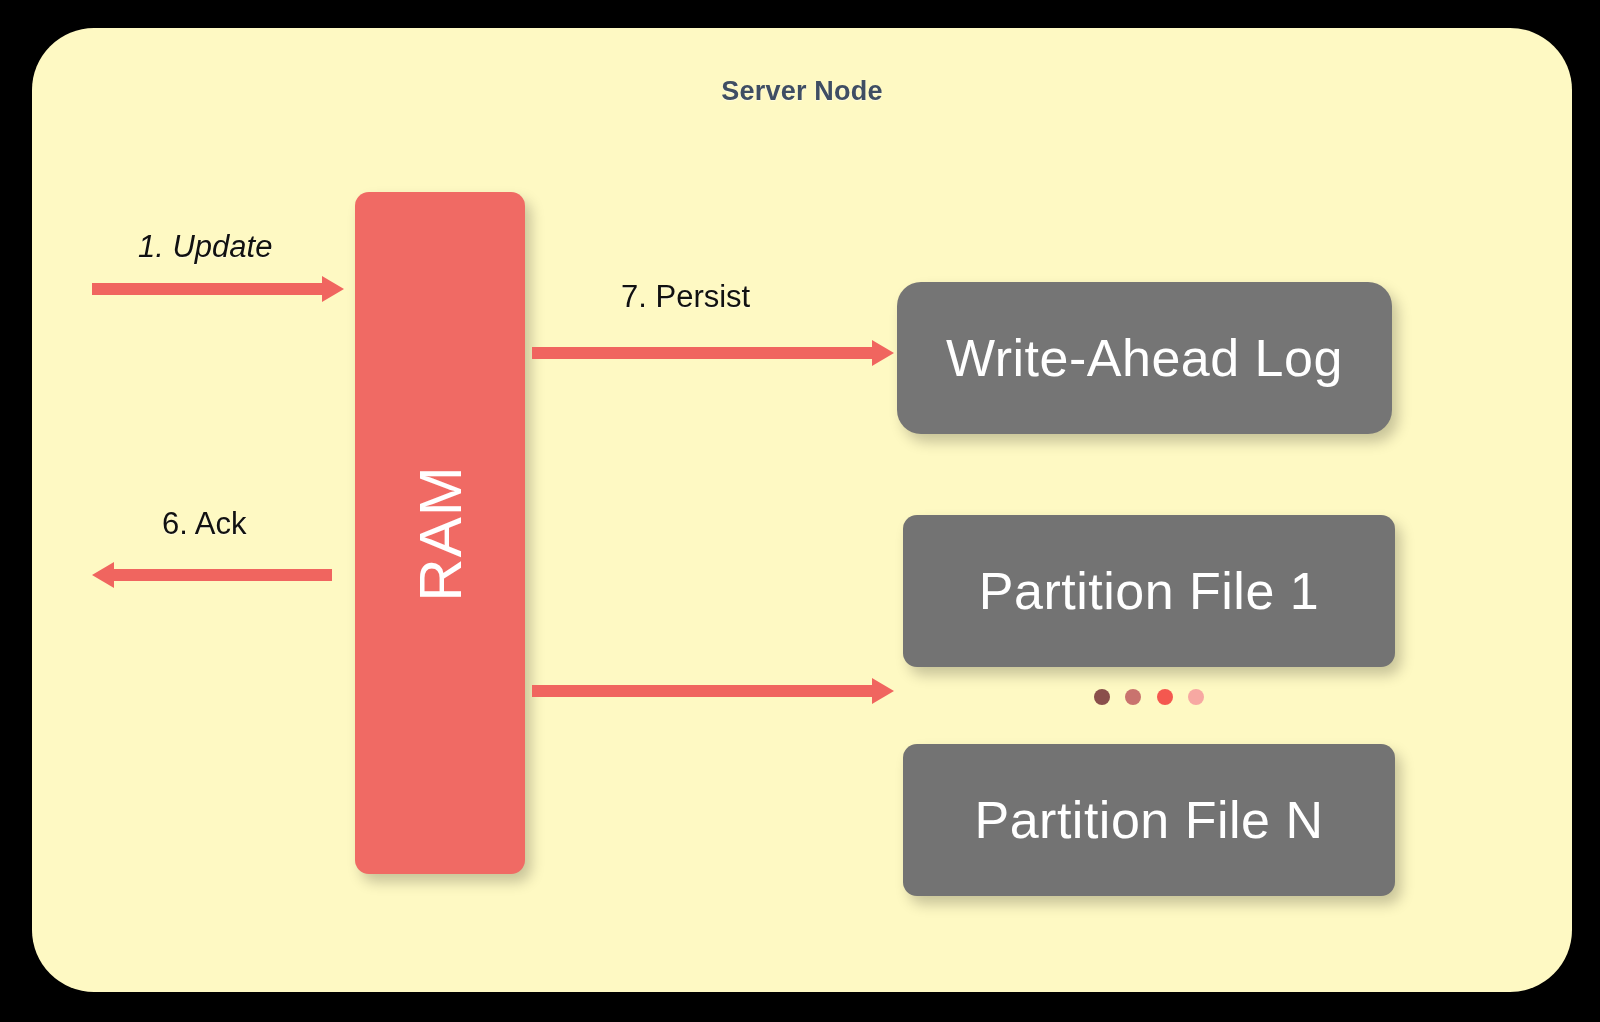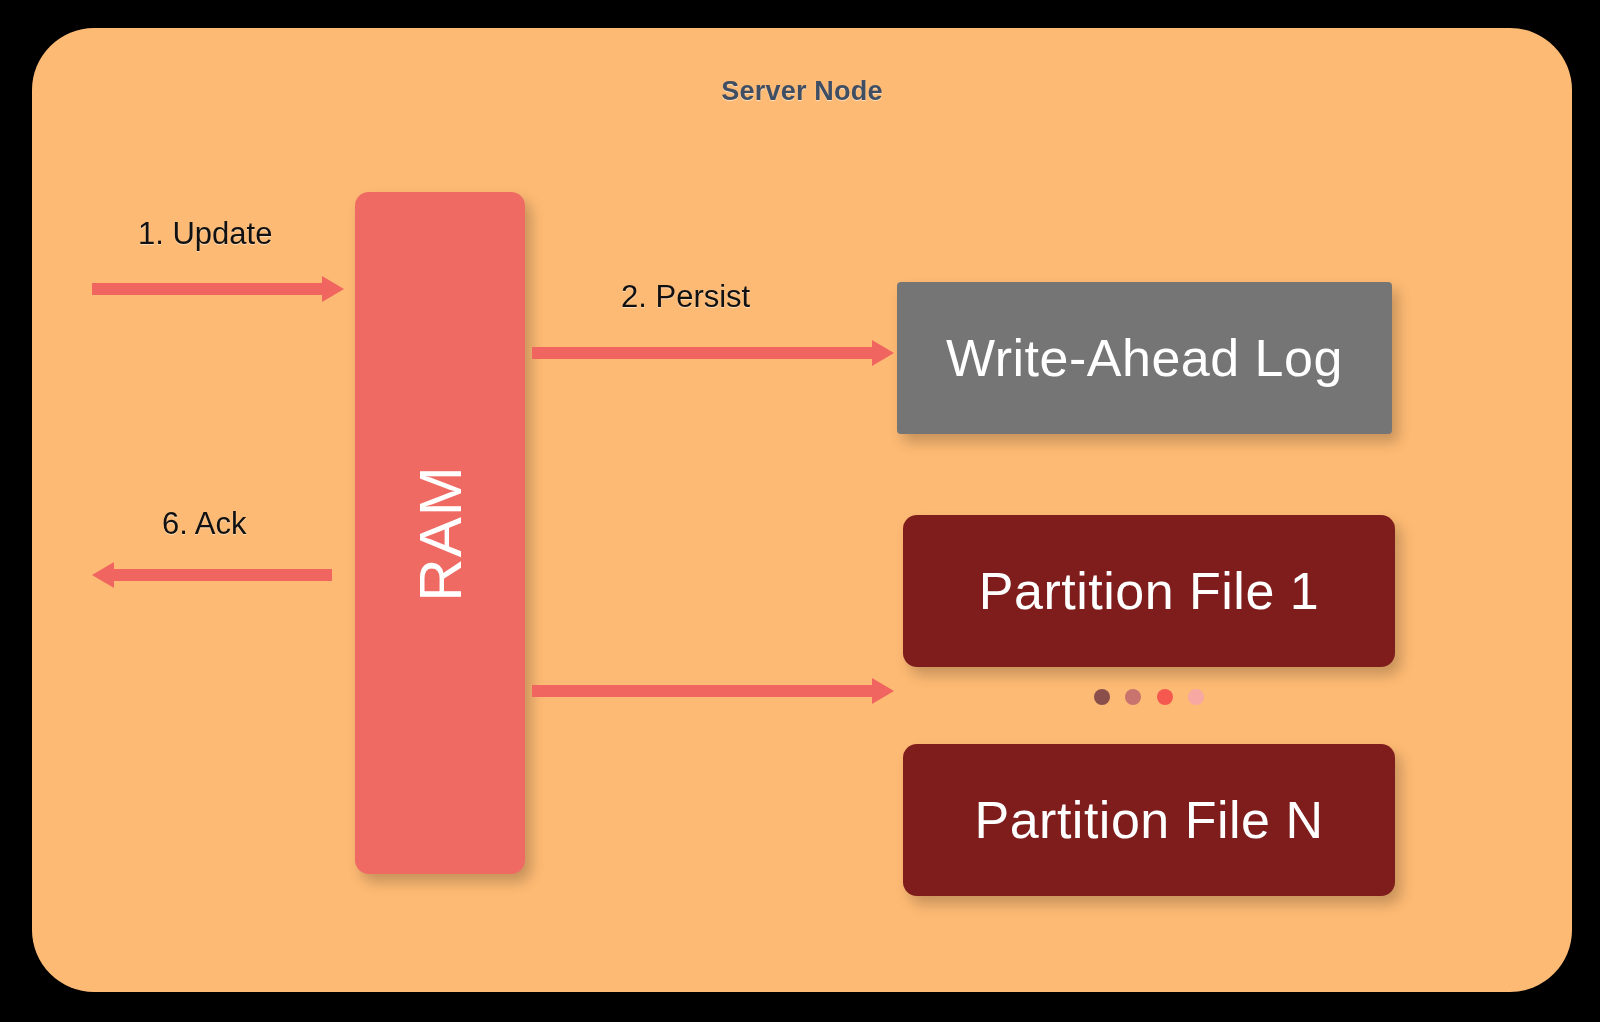--- a/index.html
+++ b/index.html
@@ -23,21 +23,21 @@
     background: #000000;
   }
 
   
   .server-panel {
     position: absolute;
     left: 32px;
     top: 28px;
     width: 1540px;
     height: 964px;
-    background: #fdba74;
+    background: #fef9c3;
     border-radius: 62px;
     box-sizing: border-box;
   }
 
   
   .panel-title {
     position: absolute;
     left: 0;
     top: 48px;
     width: 100%;
@@ -80,34 +80,34 @@
     letter-spacing: 1px;
   }
 
   
   .node-wal {
     left: 897px;
     top: 282px;
     width: 495px;
     height: 152px;
     background: #757575;
-    border-radius: 4px;
+    border-radius: 24px;
   }
   .node-wal .node-label {
     font-size: 52px;
     font-weight: 300;
     letter-spacing: 0.5px;
   }
 
   
   .node-part {
     left: 903px;
     width: 492px;
     height: 152px;
-    background: #7f1d1d;
+    background: #737373;
     border-radius: 14px;
   }
   .node-part .node-label {
     font-size: 52px;
     font-weight: 300;
     letter-spacing: 0.5px;
   }
   .node-part-1 { top: 515px; }
   .node-part-n { top: 744px; }
 
@@ -173,21 +173,21 @@
   
   .caption {
     position: absolute;
     color: #111111;
     font-size: 31px;
     font-weight: 300;
     white-space: nowrap;
     text-shadow: 0 1px 1px rgba(255,255,255,0.5);
     -webkit-font-smoothing: antialiased;
   }
-  .caption-update     { left: 138px; top: 216px; }
+  .caption-update     { left: 138px; top: 229px; font-style: italic; }
   .caption-ack        { left: 162px; top: 506px; }
   .caption-persist    { left: 621px; top: 279px; }
   .caption-checkpoint { left: 583px; top: 613px; }
 </style>
 </head>
 <body>
 
 <div class="canvas">
 
   <div class="server-panel">
@@ -233,18 +233,18 @@
     <span class="head"></span>
   </div>
 
   <div class="arrow arrow-right arrow-checkpoint">
     <span class="shaft"></span>
     <span class="head"></span>
   </div>
 
   <div class="caption caption-update">1. Update</div>
 
-  <div class="caption caption-persist">2. Persist</div>
+  <div class="caption caption-persist">7. Persist</div>
 
   <div class="caption caption-ack">6. Ack</div>
 
 
 </div>
 
 </body></html>

